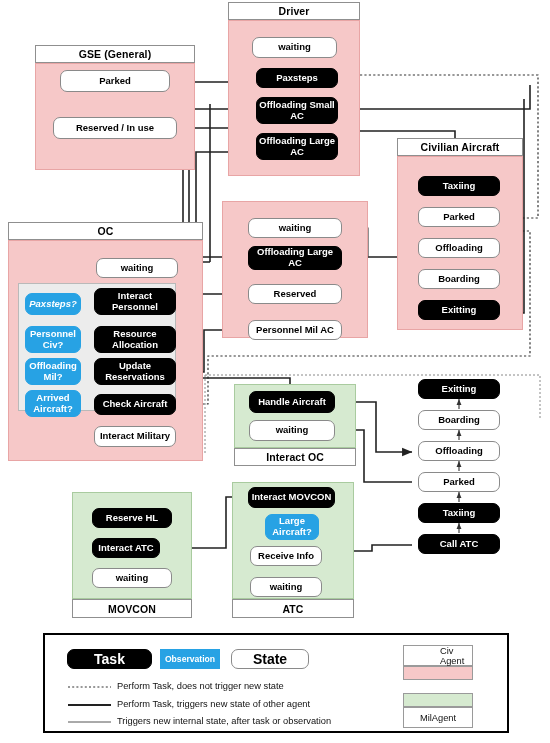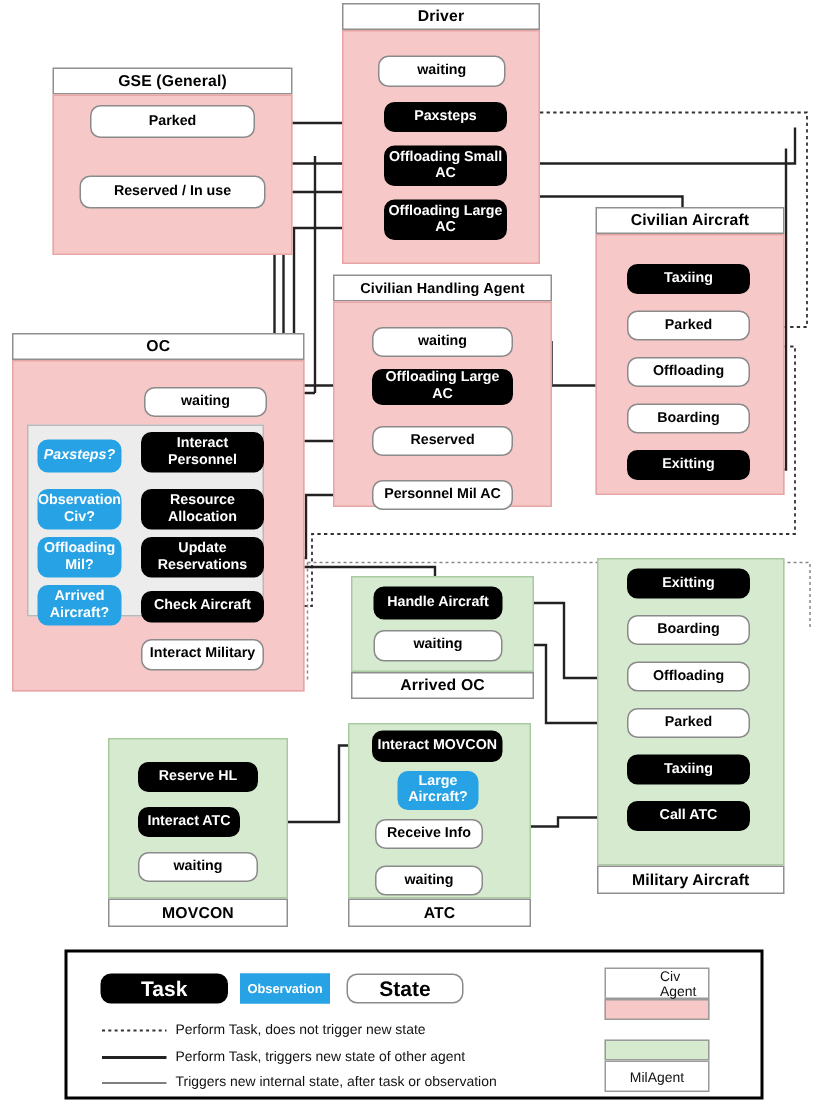--- a/index.html
+++ b/index.html
@@ -236,65 +236,60 @@
     <div class="body" style="top:18px;height:156px;"></div>
 
   </div>
 
   <div class="node state" style="left:252px;top:37px;width:85px;height:21px;">waiting</div>
   <div class="node task" style="left:256px;top:68px;width:82px;height:20px;">Paxsteps</div>
   <div class="node task" style="left:256px;top:97px;width:82px;height:27px;">Offloading Small AC</div>
   <div class="node task" style="left:256px;top:133px;width:82px;height:27px;">Offloading Large AC</div>
 
   <div class="agent civ" style="left:222px;top:183px;width:146px;height:155px;">
-    <div class="band" style="top:0;height:18px;font-size:9.6px;">Civilian Handling Agent</div>
     <div class="body" style="top:18px;height:137px;"></div>
   </div>
   <div class="node state" style="left:248px;top:218px;width:94px;height:20px;">waiting</div>
   <div class="node task" style="left:248px;top:246px;width:94px;height:24px;">Offloading Large AC</div>
   <div class="node state" style="left:248px;top:284px;width:94px;height:20px;">Reserved</div>
   <div class="node state" style="left:248px;top:320px;width:94px;height:20px;">Personnel Mil AC</div>
 
   <div class="agent civ" style="left:8px;top:222px;width:195px;height:239px;">
     <div class="band" style="top:0;height:18px;">OC</div>
     <div class="body" style="top:18px;height:221px;"></div>
   </div>
   <div class="innergrp" style="left:18px;top:283px;width:158px;height:128px;"></div>
   <div class="node state" style="left:96px;top:258px;width:82px;height:20px;">waiting</div>
   <div class="node obs" style="left:25px;top:293px;width:56px;height:22px;font-style:italic;">Paxsteps?</div>
   <div class="node task" style="left:94px;top:288px;width:82px;height:27px;">Interact Personnel</div>
-  <div class="node obs" style="left:25px;top:326px;width:56px;height:27px;">Observation Civ?</div>
+  <div class="node obs" style="left:25px;top:326px;width:56px;height:27px;">Personnel Civ?</div>
   <div class="node task" style="left:94px;top:326px;width:82px;height:27px;">Resource Allocation</div>
   <div class="node obs" style="left:25px;top:358px;width:56px;height:27px;">Offloading Mil?</div>
   <div class="node task" style="left:94px;top:358px;width:82px;height:27px;">Update Reservations</div>
   <div class="node obs" style="left:25px;top:390px;width:56px;height:27px;">Arrived Aircraft?</div>
   <div class="node task" style="left:94px;top:394px;width:82px;height:21px;">Check Aircraft</div>
   <div class="node state" style="left:94px;top:426px;width:82px;height:21px;">Interact Military</div>
 
   <div class="agent civ" style="left:397px;top:138px;width:126px;height:192px;">
     <div class="band" style="top:0;height:18px;">Civilian Aircraft</div>
     <div class="body" style="top:18px;height:174px;"></div>
   </div>
   <div class="node task" style="left:418px;top:176px;width:82px;height:20px;">Taxiing</div>
   <div class="node state" style="left:418px;top:207px;width:82px;height:20px;">Parked</div>
   <div class="node state" style="left:418px;top:238px;width:82px;height:20px;">Offloading</div>
   <div class="node state" style="left:418px;top:269px;width:82px;height:20px;">Boarding</div>
   <div class="node task" style="left:418px;top:300px;width:82px;height:20px;">Exitting</div>
 
   <div class="agent mil" style="left:234px;top:384px;width:122px;height:82px;">
     <div class="body" style="top:0;height:64px;"></div>
-    <div class="band" style="top:64px;height:18px;">Arrived OC</div>
+    <div class="band" style="top:64px;height:18px;">Interact OC</div>
   </div>
   <div class="node task" style="left:249px;top:391px;width:86px;height:22px;">Handle Aircraft</div>
   <div class="node state" style="left:249px;top:420px;width:86px;height:21px;">waiting</div>
 
-  <div class="agent mil" style="left:398px;top:372px;width:125px;height:224px;">
-    <div class="body" style="top:0;height:205px;"></div>
-    <div class="band" style="top:205px;height:19px;">Military Aircraft</div>
-  </div>
   <div class="node task" style="left:418px;top:379px;width:82px;height:20px;">Exitting</div>
   <div class="node state" style="left:418px;top:410px;width:82px;height:20px;">Boarding</div>
   <div class="node state" style="left:418px;top:441px;width:82px;height:20px;">Offloading</div>
   <div class="node state" style="left:418px;top:472px;width:82px;height:20px;">Parked</div>
   <div class="node task" style="left:418px;top:503px;width:82px;height:20px;">Taxiing</div>
   <div class="node task" style="left:418px;top:534px;width:82px;height:20px;">Call ATC</div>
 
   <div class="agent mil" style="left:72px;top:492px;width:120px;height:126px;">
     <div class="body" style="top:0;height:107px;"></div>
     <div class="band" style="top:107px;height:19px;">MOVCON</div>

